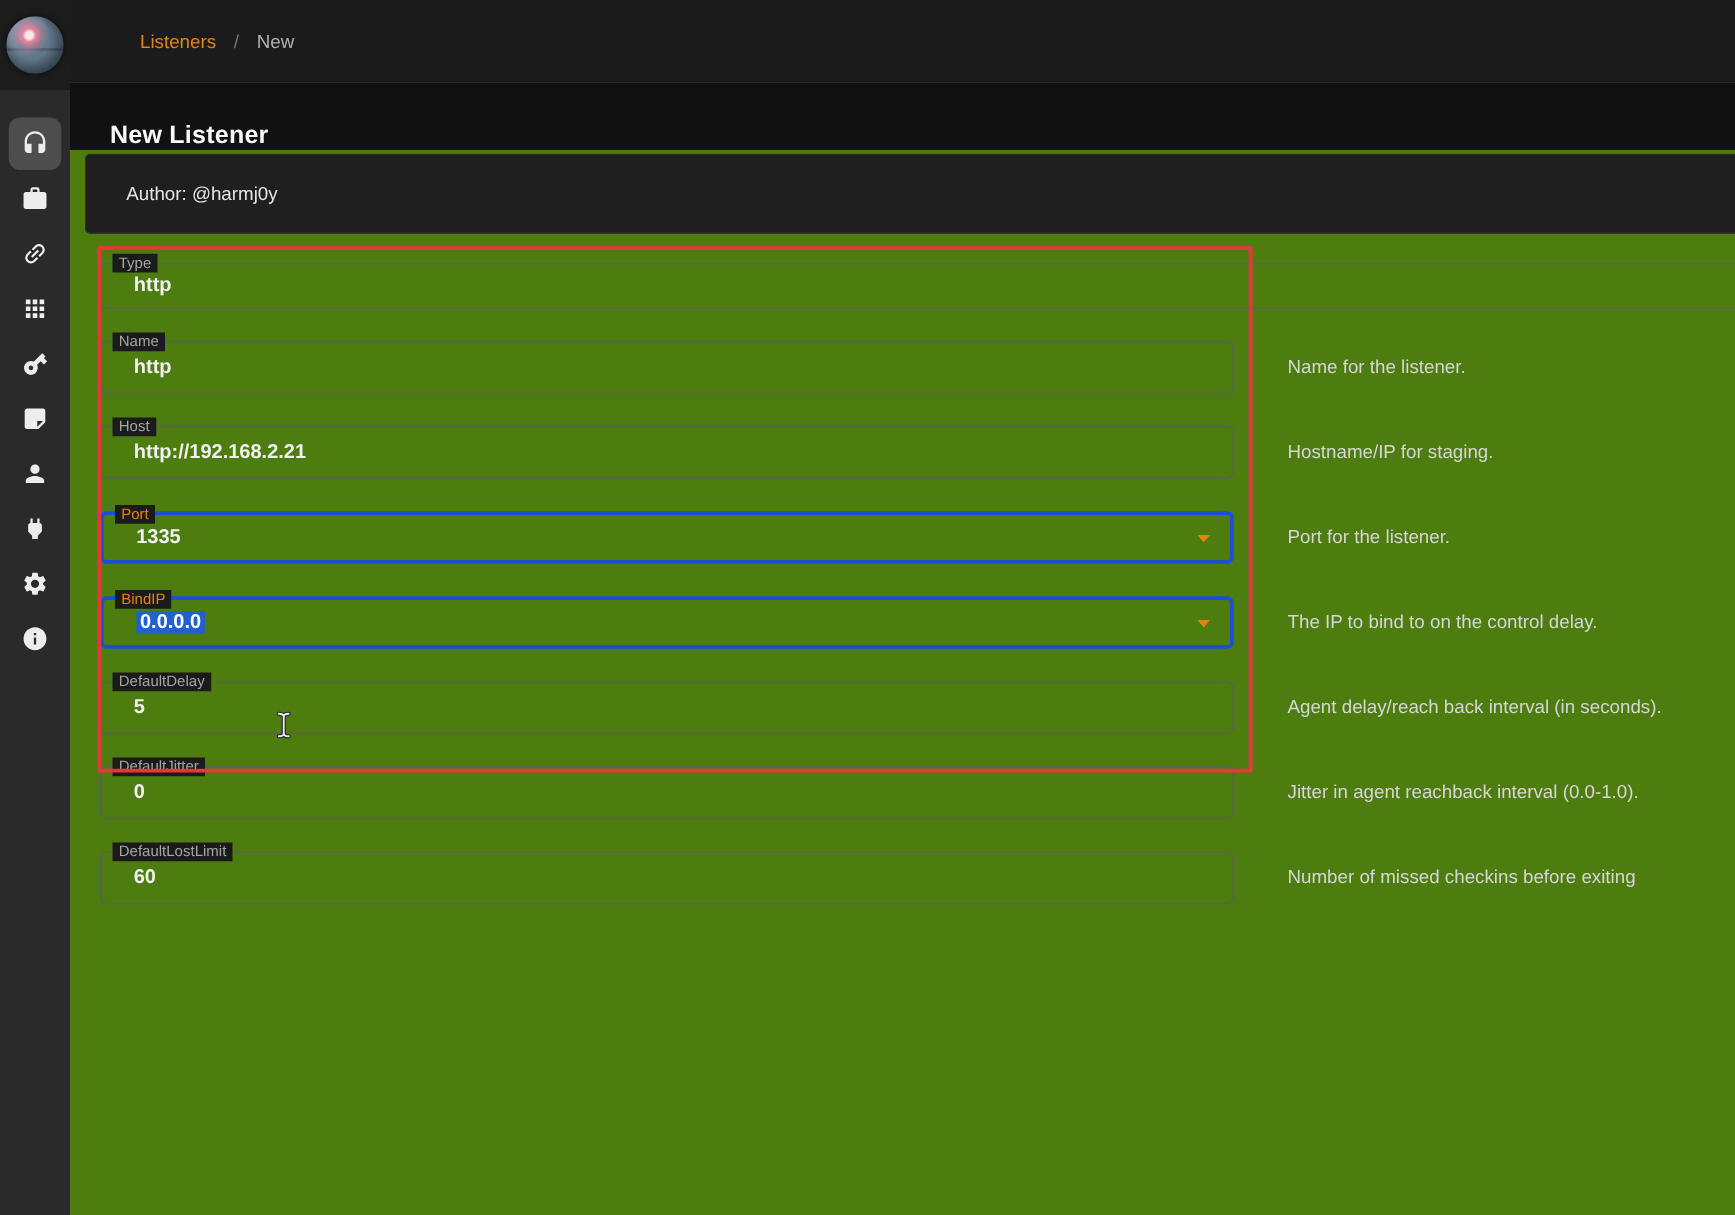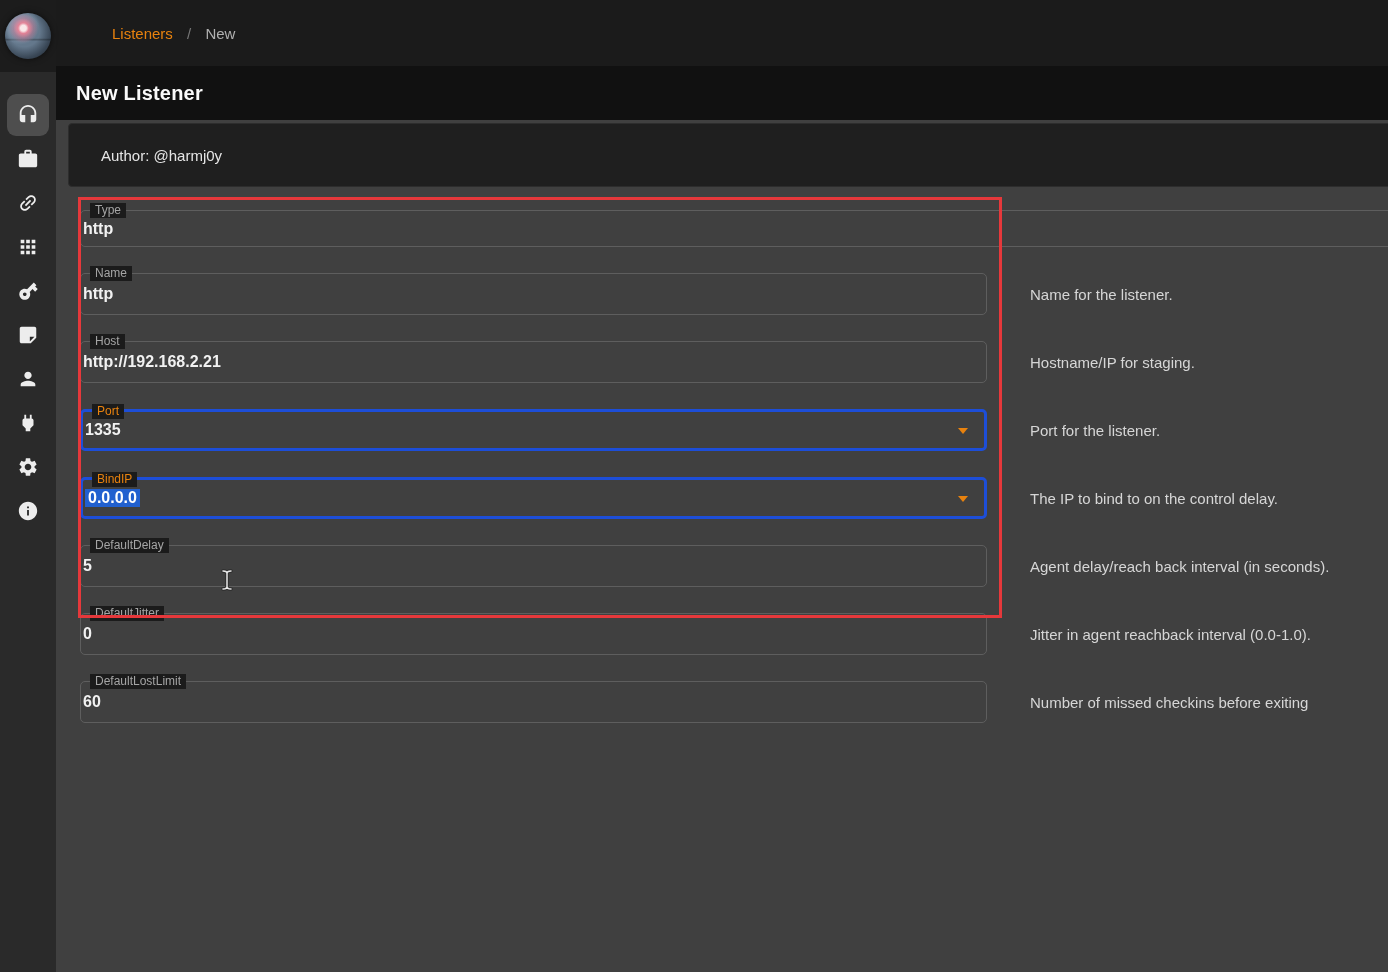--- a/index.html
+++ b/index.html
@@ -16,46 +16,46 @@
       linear-gradient(180deg, transparent 55%, rgba(0,0,0,.28) 57%, transparent 62%),
       radial-gradient(circle at 42% 40%, #64788c 0 40%, #3a4857 68%, #1a2129 100%);
     box-shadow: 0 0 6px rgba(0,0,0,.6); }
   .nav { margin-top:22px; }
   .nav-item { width:42px; height:42px; margin:1px auto 2px; border-radius:9px;
               display:flex; align-items:center; justify-content:center; cursor:pointer; }
   .nav-item.active { background:#4e4e4e; }
   .nav-item svg { width:22px; height:22px; fill:#ededed; }
 
   
-  .main { position:relative; margin-left:56px; width:1332px; height:972px; overflow:hidden; background:#404040; }
+  .main { position:relative; margin-left:56px; width:1332px; height:972px; overflow:hidden; background:#4d7c0f; }
   .topbar { height:66px; display:flex; align-items:center; padding-left:56px; background:#1b1b1b; }
   .breadcrumb { font-size:15px; }
   .crumb-active { color:#e8820e; cursor:pointer; }
   .crumb-sep { color:#777; margin:0 10px; }
   .crumb-current { color:#b0b0b0; }
-  .titleband { height:54px; background:#111111; display:flex; align-items:center; padding-left:20px; }
+  .titleband { height:54px; background:#111111; display:flex; align-items:flex-end; padding-left:32px; }
   .titleband h1 { font-size:20px; font-weight:bold; color:#fafafa; letter-spacing:.2px; }
 
   .content { position:relative; }
   .author-card { margin:3px -10px 0 12px; height:64px; background:#1f1f1f; border:1px solid #2d2d2d;
                  border-radius:4px; display:flex; align-items:center; padding-left:32px;
                  font-size:15px; color:#e5e5e5; }
 
   
   .form { margin-left:24px; margin-top:23px; }
   .row { position:relative; width:907px; height:42px; margin-bottom:26px; }
   .row.full { height:37px; margin-bottom:26px; }
   .field { position:absolute; left:0; top:0; right:0; bottom:0;
            border:1px solid #5e5e5e; border-radius:5px; }
   .row.full .field { right:-433px; }
   .field.hl { border:3px solid #1d4ed8; }
   .flabel { position:absolute; top:-8px; left:9px; padding:0 5px; background:#1b1b1b;
             font-size:12px; color:#a5a5a5; line-height:15px; }
   .field.hl .flabel { color:#e8820e; }
-  .fvalue { position:absolute; left:2px; top:50%; transform:translateY(-50%);
+  .fvalue { position:absolute; left:26px; top:50%; transform:translateY(-50%);
             font-size:16px; font-weight:600; color:#f1f1f1; white-space:nowrap;
             max-width:calc(100% - 26px); overflow:hidden; }
   .fvalue.small { font-size:14px; font-weight:600; }
   .sel { background:#2160cf; color:#fff; padding:1px 3px; }
   .caret { position:absolute; right:16px; top:50%; margin-top:-2px; width:0; height:0;
            border-left:5px solid transparent; border-right:5px solid transparent;
            border-top:6px solid #e8820e; }
   .fdesc { position:absolute; left:950px; top:50%; transform:translateY(-50%);
            font-size:15px; color:#d6d6d6; white-space:nowrap; }
 

